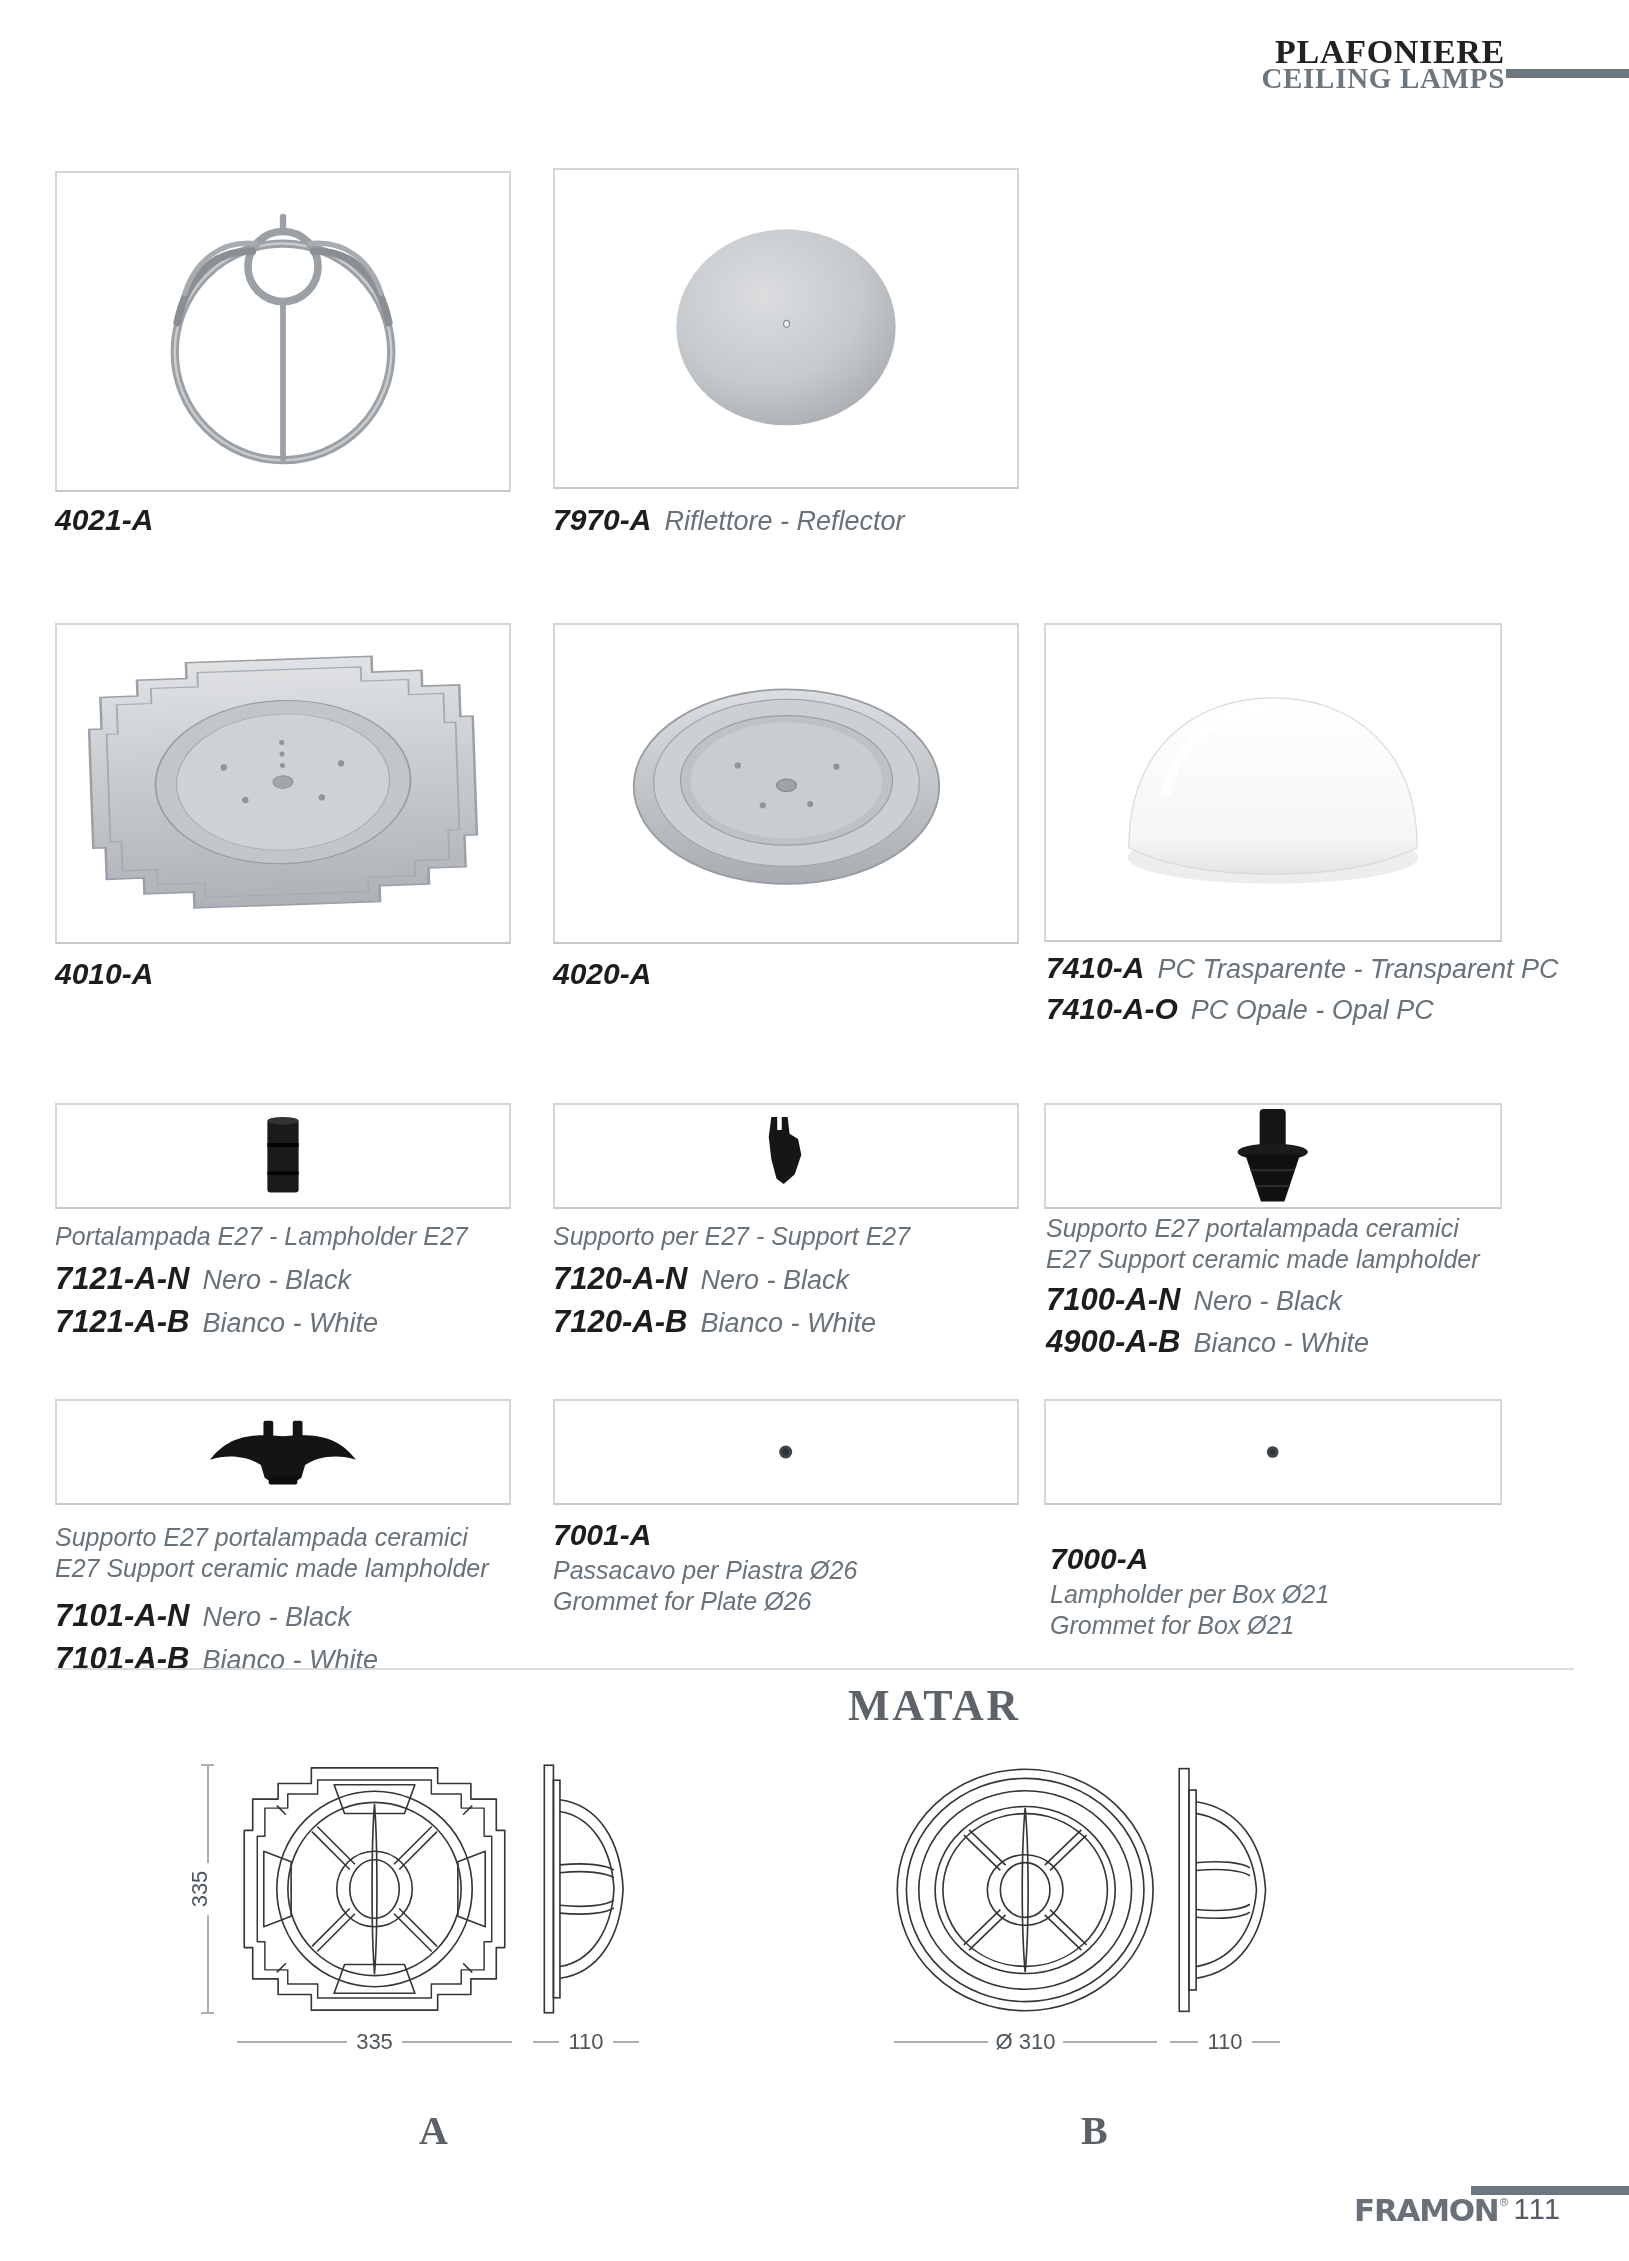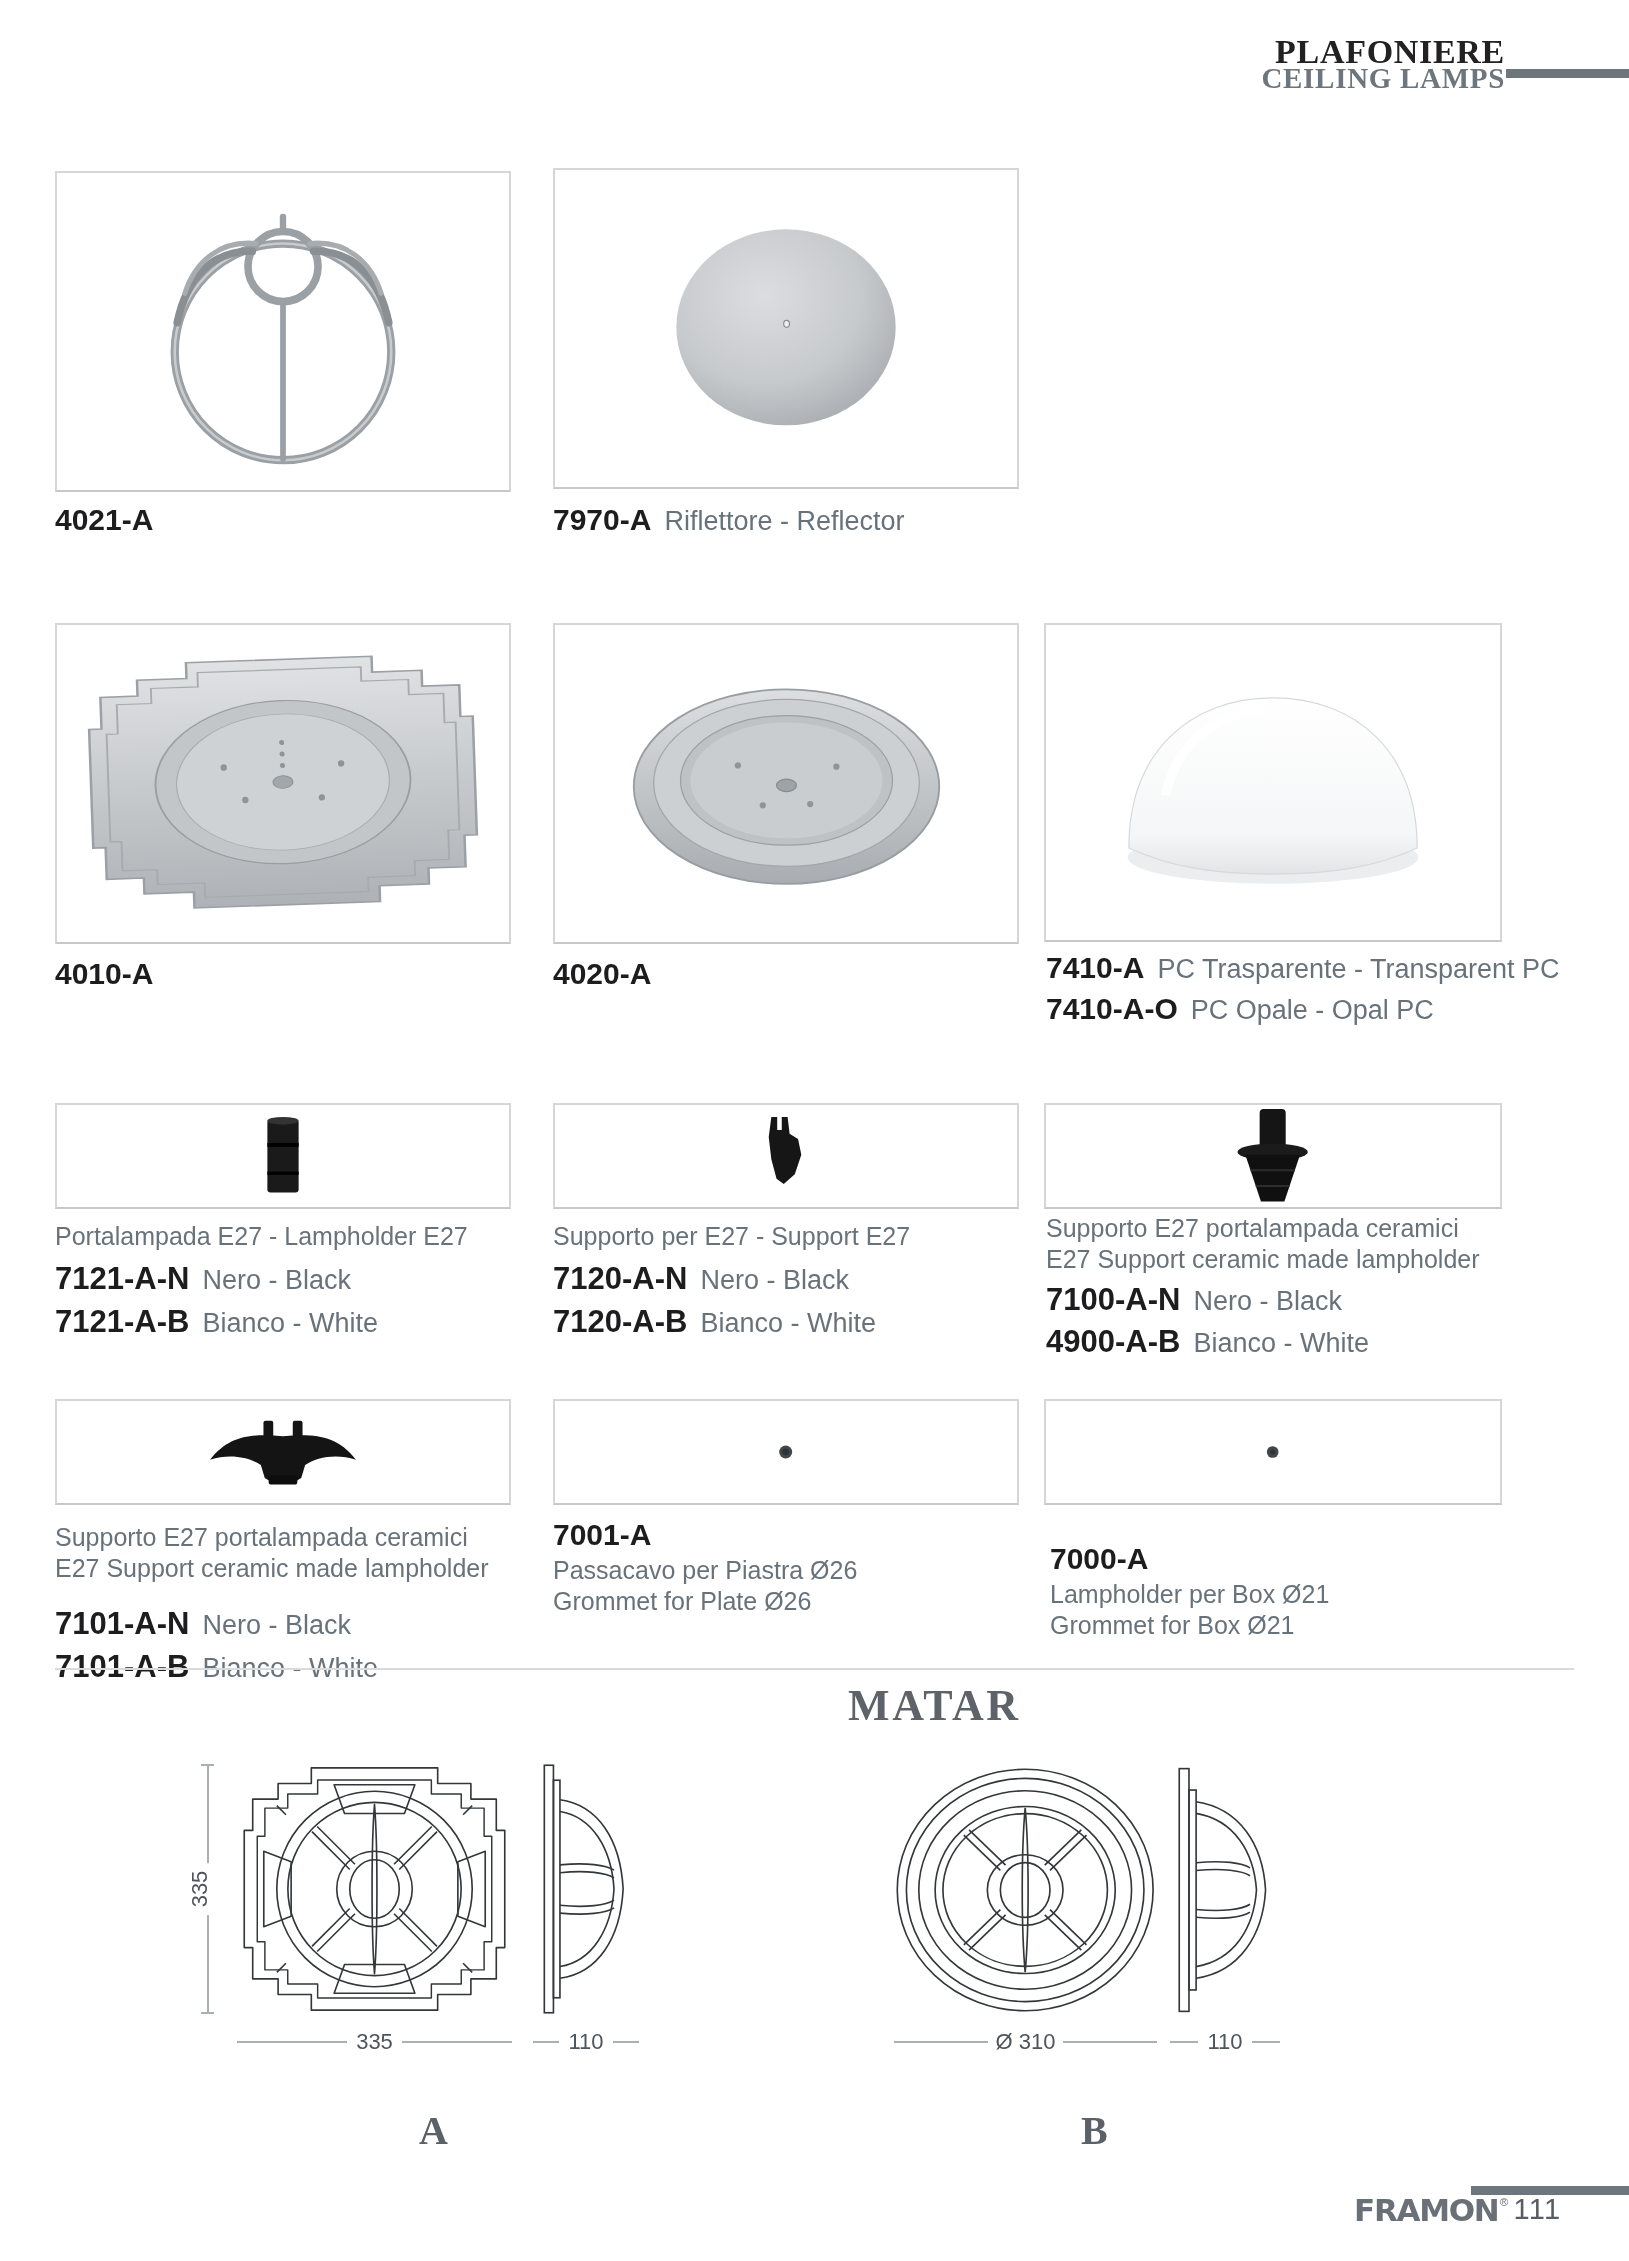--- a/index.html
+++ b/index.html
@@ -36,21 +36,21 @@
     position: absolute;
     background: #ffffff;
     border: 2px solid #d5d6d7;
     border-bottom-color: #c7c8c9;
     display: flex;
     align-items: center;
     justify-content: center;
   }
 
   
-  .plabel { position: absolute; width: 469px; }
+  .plabel { position: absolute; width: 469px; font-style: italic; }
   .label-line { display: flex; align-items: baseline; gap: 13px; margin-bottom: 6.5px; }
   .code  { font-weight: bold; font-size: 30px; color: #1d1d1f; white-space: nowrap; }
   .desc  { font-size: 27px; color: #68727a; white-space: nowrap; }
   .intro { font-size: 25px; color: #68727a; line-height: 1.24; white-space: nowrap; }
   .code-sm { font-weight: bold; font-size: 31px; color: #1d1d1f; white-space: nowrap; }
 
   
   .divider {
     position: absolute;
     left: 55px; width: 1519px; height: 2px;
@@ -357,21 +357,21 @@
   <div class="photo-box" style="left:1044px;top:1399px;width:458px;height:106px;">
     <svg width="454" height="102" viewBox="0 0 697 156">
       <circle cx="348" cy="78" r="9" fill="#41464b"></circle>
       <circle cx="348" cy="78" r="4" fill="#2e3337"></circle>
     </svg>
   </div>
 
   <div class="plabel" style="left:55px;top:1522px;">
     <div class="intro">Supporto E27 portalampada ceramici</div>
     <div class="intro">E27 Support ceramic made lampholder</div>
-    <div class="label-line" style="margin-top:22px;">
+    <div class="label-line" style="margin-top:14px;">
       <span class="code-sm">7101-A-N</span>
       <span class="desc">Nero - Black</span>
     </div>
     <div class="label-line">
       <span class="code-sm">7101-A-B</span>
       <span class="desc">Bianco - White</span>
     </div>
   </div>
 
   <div class="plabel" style="left:553px;top:1518px;">

